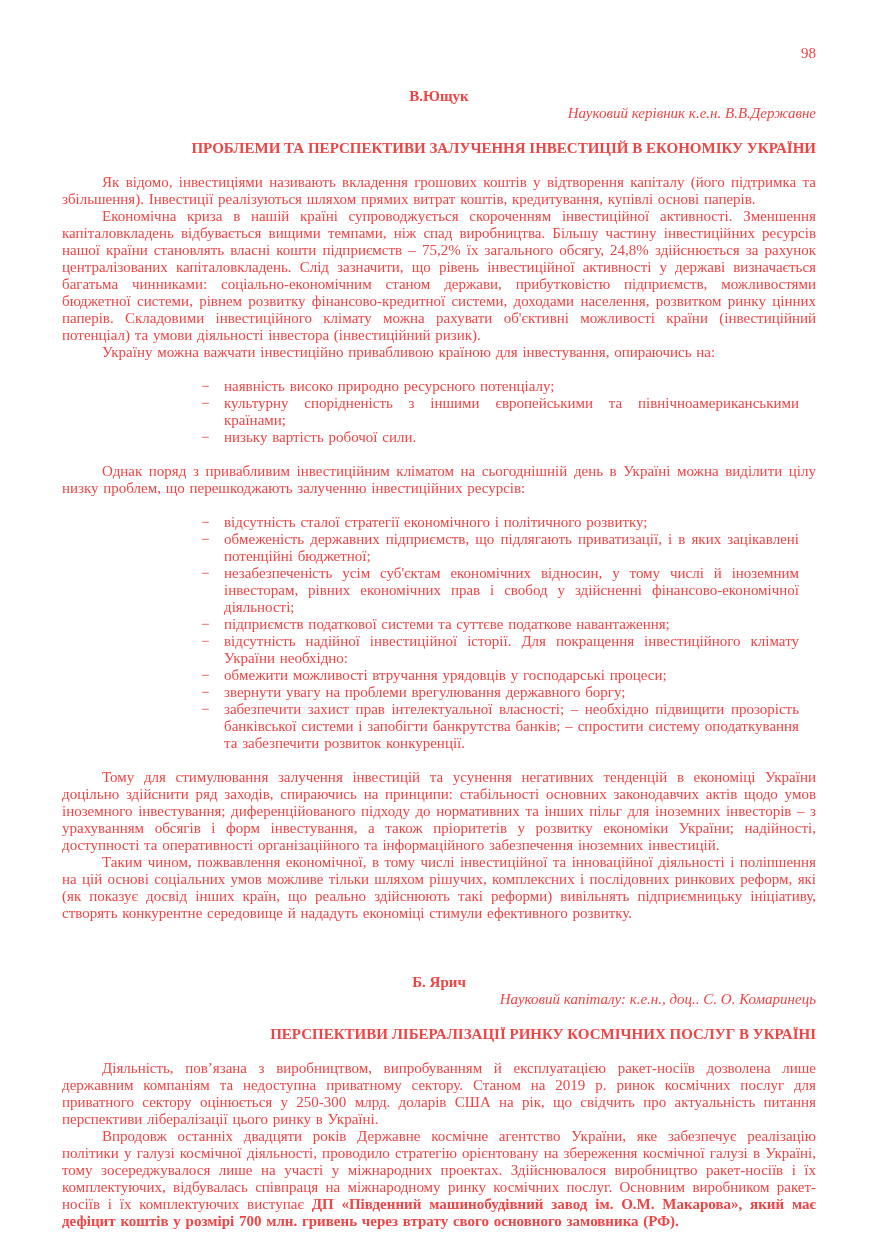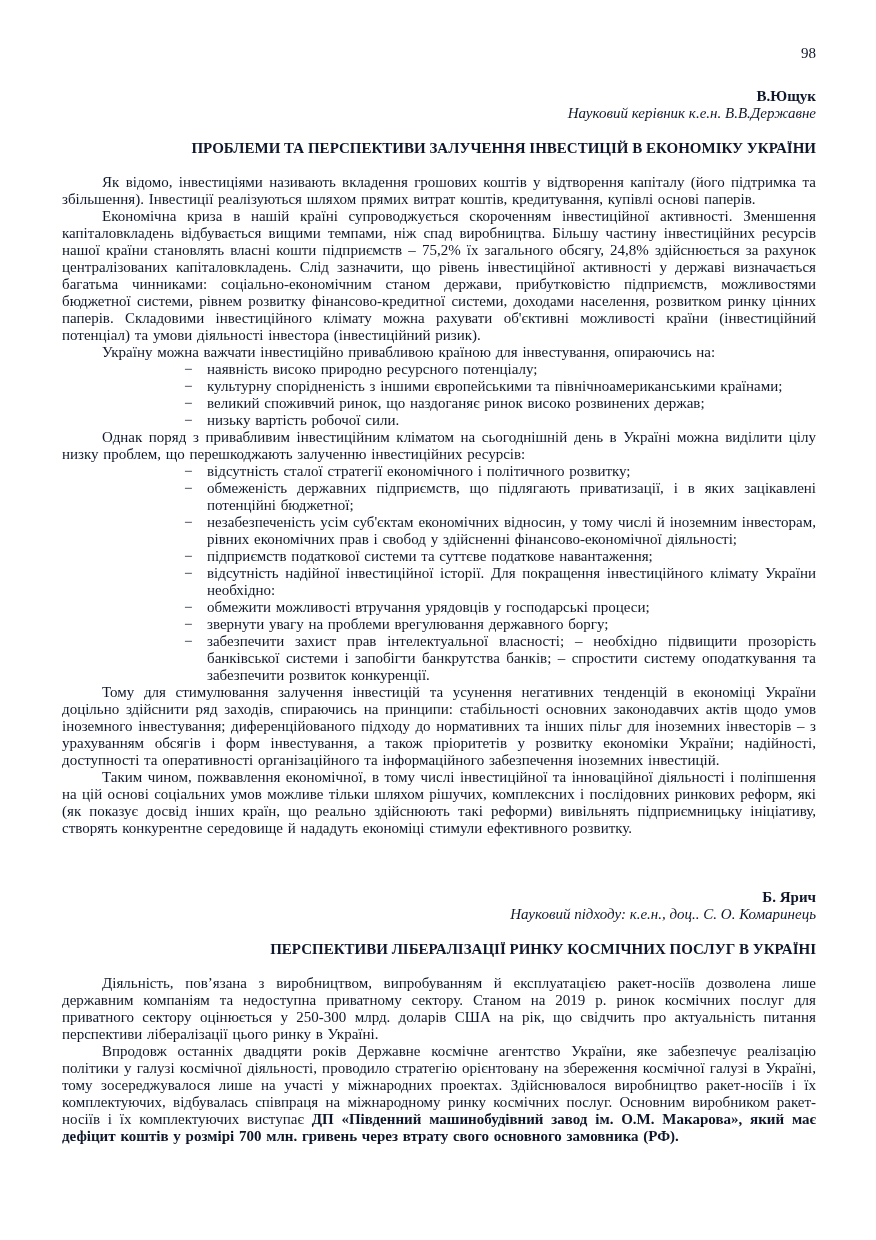--- a/index.html
+++ b/index.html
@@ -4,39 +4,39 @@
 <style>
   html, body { margin: 0; padding: 0; background: #ffffff; }
   .page {
     position: relative;
     width: 876px;
     height: 1240px;
     box-sizing: border-box;
     margin: 0 auto;
     padding: 45px 60px 10px 62px;
     background: #ffffff;
-    color: #0f172a;
+    color: #ef4444;
     font-family: "Liberation Serif", "DejaVu Serif", serif;
     font-size: 15px;
     line-height: 17px;
     overflow: hidden;
   }
   .page-number { text-align: right; margin-bottom: 26px; }
   .byline { text-align: right; }
-  .byline .author { font-weight: bold; }
+  .byline .author { font-weight: bold; text-align: center; }
   .byline .supervisor { font-style: italic; }
   .article-title {
     text-align: right;
     font-weight: bold;
     font-size: 15px;
     line-height: 17px;
     margin: 18px 0 17px 0;
   }
   .para { margin: 0; text-align: justify; text-indent: 40px; word-spacing: 1px; }
-  .dash-list { margin: 0; padding: 0 0 0 145px; list-style: none; }
+  .dash-list { margin: 17px; padding: 0 0 0 145px; list-style: none; }
   .dash-list li { position: relative; text-align: justify; word-spacing: 1px; }
   .dash-list li::before { content: "\2212"; position: absolute; left: -23px; top: 0; }
   .article2 { margin-top: 52px; }
   .bold { font-weight: bold; }
 </style>
 </head>
 <body>
 
 <div class="page">
 
@@ -50,21 +50,20 @@
 
     <h1 class="article-title">ПРОБЛЕМИ ТА ПЕРСПЕКТИВИ ЗАЛУЧЕННЯ ІНВЕСТИЦІЙ В ЕКОНОМІКУ УКРАЇНИ</h1>
 
     <p class="para">Як відомо, інвестиціями називають вкладення грошових коштів у відтворення капіталу (його підтримка та збільшення). Інвестиції реалізуються шляхом прямих витрат коштів, кредитування, купівлі основі паперів.</p>
     <p class="para">Економічна криза в нашій країні супроводжується скороченням інвестиційної активності. Зменшення капіталовкладень відбувається вищими темпами, ніж спад виробництва. Більшу частину інвестиційних ресурсів нашої країни становлять власні кошти підприємств – 75,2% їх загального обсягу, 24,8% здійснюється за рахунок централізованих капіталовкладень. Слід зазначити, що рівень інвестиційної активності у державі визначається багатьма чинниками: соціально-економічним станом держави, прибутковістю підприємств, можливостями бюджетної системи, рівнем розвитку фінансово-кредитної системи, доходами населення, розвитком ринку цінних паперів. Складовими інвестиційного клімату можна рахувати об'єктивні можливості країни (інвестиційний потенціал) та умови діяльності інвестора (інвестиційний ризик).</p>
     <p class="para">Україну можна важчати інвестиційно привабливою країною для інвестування, опираючись на:</p>
 
     <ul class="dash-list">
       <li>наявність високо природно ресурсного потенціалу;</li>
       <li>культурну спорідненість з іншими європейськими та північноамериканськими країнами;</li>
-      <li>великий споживчий ринок, що наздоганяє ринок високо розвинених держав;</li>
       <li>низьку вартість робочої сили.</li>
     </ul>
 
     <p class="para">Однак поряд з привабливим інвестиційним кліматом на сьогоднішній день в Україні можна виділити цілу низку проблем, що перешкоджають залученню інвестиційних ресурсів:</p>
 
     <ul class="dash-list">
       <li>відсутність сталої стратегії економічного і політичного розвитку;</li>
       <li>обмеженість державних підприємств, що підлягають приватизації, і в яких зацікавлені потенційні бюджетної;</li>
       <li>незабезпеченість усім суб'єктам економічних відносин, у тому числі й іноземним інвесторам, рівних економічних прав і свобод у здійсненні фінансово-економічної діяльності;</li>
       <li>підприємств податкової системи та суттєве податкове навантаження;</li>
@@ -74,21 +73,21 @@
       <li>забезпечити захист прав інтелектуальної власності; – необхідно підвищити прозорість банківської системи і запобігти банкрутства банків; – спростити систему оподаткування та забезпечити розвиток конкуренції.</li>
     </ul>
 
     <p class="para">Тому для стимулювання залучення інвестицій та усунення негативних тенденцій в економіці України доцільно здійснити ряд заходів, спираючись на принципи: стабільності основних законодавчих актів щодо умов іноземного інвестування; диференційованого підходу до нормативних та інших пільг для іноземних інвесторів – з урахуванням обсягів і форм інвестування, а також пріоритетів у розвитку економіки України; надійності, доступності та оперативності організаційного та інформаційного забезпечення іноземних інвестицій.</p>
     <p class="para">Таким чином, пожвавлення економічної, в тому числі інвестиційної та інноваційної діяльності і поліпшення на цій основі соціальних умов можливе тільки шляхом рішучих, комплексних і послідовних ринкових реформ, які (як показує досвід інших країн, що реально здійснюють такі реформи) вивільнять підприємницьку ініціативу, створять конкурентне середовище й нададуть економіці стимули ефективного розвитку.</p>
   </section>
 
   <section class="article2">
     <div class="byline">
       <div class="author">Б. Ярич</div>
-      <div class="supervisor">Науковий підходу: к.е.н., доц.. С. О. Комаринець</div>
+      <div class="supervisor">Науковий капіталу: к.е.н., доц.. С. О. Комаринець</div>
     </div>
 
     <h1 class="article-title">ПЕРСПЕКТИВИ ЛІБЕРАЛІЗАЦІЇ РИНКУ КОСМІЧНИХ ПОСЛУГ В УКРАЇНІ</h1>
 
     <p class="para">Діяльність, пов’язана з виробництвом, випробуванням й експлуатацією ракет-носіїв дозволена лише державним компаніям та недоступна приватному сектору. Станом на 2019 р. ринок космічних послуг для приватного сектору оцінюється у 250-300 млрд. доларів США на рік, що свідчить про актуальність питання перспективи лібералізації цього ринку в Україні.</p>
     <p class="para"><span>Впродовж останніх двадцяти років Державне космічне агентство України, яке забезпечує реалізацію політики у галузі космічної діяльності, проводило стратегію орієнтовану на збереження космічної галузі в Україні, тому зосереджувалося лише на участі у міжнародних проектах. Здійснювалося виробництво ракет-носіїв і їх комплектуючих, відбувалась співпраця на міжнародному ринку космічних послуг. Основним виробником ракет-носіїв і їх комплектуючих виступає </span><span class="bold">ДП «Південний машинобудівний завод ім. О.М. Макарова», який має дефіцит коштів у розмірі 700 млн. гривень через втрату свого основного замовника (РФ).</span></p>
   </section>
 
 </div>
 

